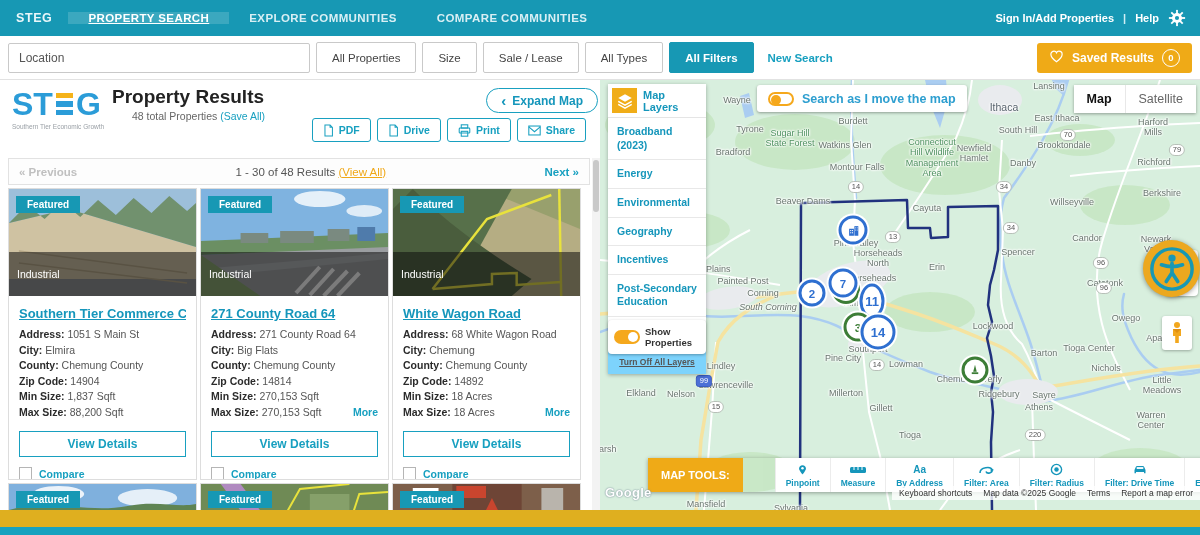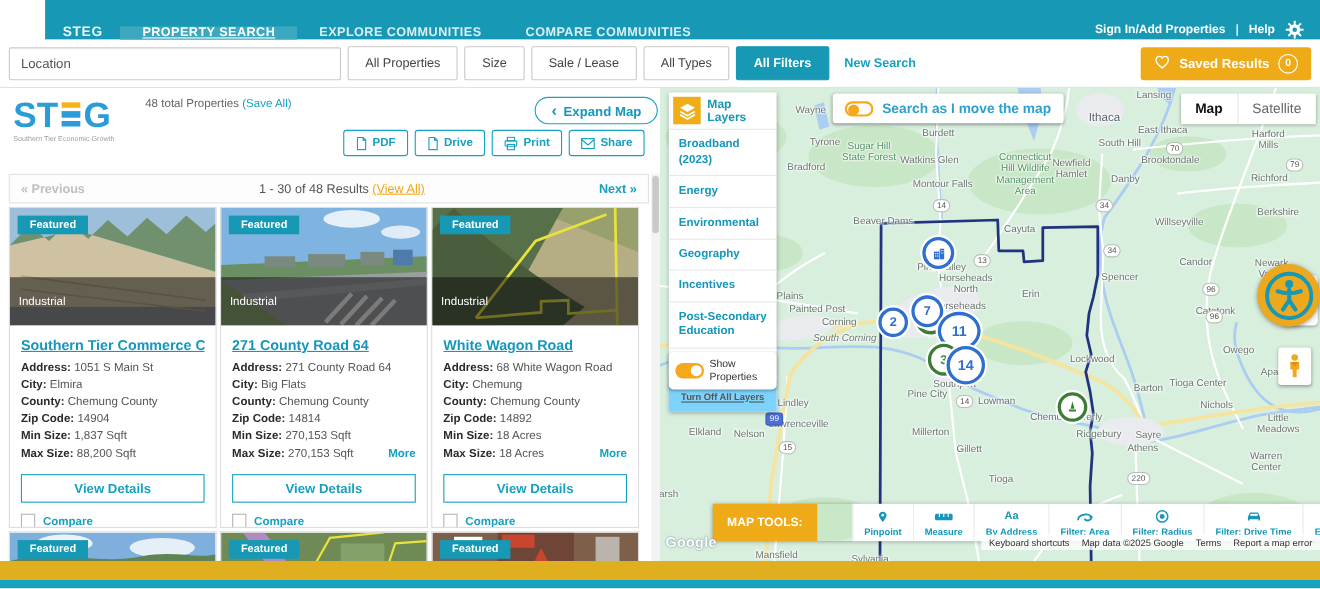--- a/index.html
+++ b/index.html
@@ -1,20 +1,20 @@
 <!DOCTYPE html>
 <html><head>
 <meta charset="utf-8">
 <style>
   *{margin:0;padding:0;box-sizing:border-box;font-family:"Liberation Sans",sans-serif;}
   body{width:1200px;height:535px;overflow:hidden;background:#fff;}
   .page{position:relative;width:1200px;height:535px;}
 
   
-  .topnav{height:36px;background:#1798b4;display:flex;align-items:flex-end;color:#fff;margin-left:41px;}
+  .topnav{height:36px;background:#1798b4;display:flex;align-items:center;color:#fff;}
   .brand{padding:0 16px;display:flex;align-items:center;font-weight:bold;font-size:12.5px;letter-spacing:.6px;color:#eaf7fa;cursor:pointer;}
   .navtabs{display:flex;}
   .navtab{display:flex;align-items:center;padding:0 20px;font-size:11.5px;font-weight:bold;letter-spacing:.4px;color:#d9eff4;text-decoration:none;cursor:pointer;}
   .navtab.active{background:#3ba8bf;color:#fff;text-decoration:underline;}
   .nav-right{margin-left:auto;display:flex;align-items:center;gap:9px;padding-right:14px;font-size:11px;font-weight:bold;}
   .nav-right a{color:#fff;cursor:pointer;}
   .navsep{color:#cfeef5;}
   .gear{display:flex;align-items:center;cursor:pointer;}
 
   
@@ -91,21 +91,21 @@
   .marker.green{border-color:#3c7d36;color:#3c7d36;}
   .greenring{position:absolute;transform:translate(-50%,-50%);border-radius:50%;background:#fff;border:3px solid #3c7d36;box-shadow:0 0 0 2px #fff;z-index:2;}
 
   .layers-panel{position:absolute;left:8px;top:4px;width:98px;background:#fff;box-shadow:0 1px 4px rgba(0,0,0,.3);z-index:6;}
   .lp-head{display:flex;align-items:center;gap:6px;padding:4px;border-bottom:1px solid #e5e5e5;}
   .lp-icon{width:25px;height:25px;background:#f0ad18;display:flex;align-items:center;justify-content:center;flex:none;}
   .lp-title{font-size:11px;font-weight:bold;color:#1596bb;}
   .lp-item{padding:7px 9px;font-size:10.5px;font-weight:bold;color:#1596bb;border-bottom:1px solid #e8e8e8;line-height:1.3;cursor:pointer;}
   .lp-foot{background:#7dd3fc;padding:5px 3px;text-align:center;}
   .lp-foot a{font-size:8.5px;color:#555;text-decoration:underline;font-weight:bold;cursor:pointer;}
-  .show-props{position:absolute;left:8px;top:240px;width:98px;background:#fff;border-radius:4px;box-shadow:0 1px 3px rgba(0,0,0,.3);padding:6px 6px;display:flex;gap:5px;align-items:center;font-size:9.5px;font-weight:normal;color:#333;z-index:6;cursor:pointer;}
+  .show-props{position:absolute;left:8px;top:240px;width:98px;background:#fff;border-radius:4px;box-shadow:0 1px 3px rgba(0,0,0,.3);padding:6px 6px;display:flex;gap:5px;align-items:center;font-size:9.5px;font-weight:bold;color:#333;z-index:6;cursor:pointer;}
   .tg{width:26px;height:14px;border-radius:7px;background:#f5a81c;position:relative;flex:none;}
   .tg::after{content:'';position:absolute;right:2px;top:2px;width:10px;height:10px;border-radius:50%;background:#fff;}
   .tg.outline{background:#fff;border:2px solid #f5a81c;}
   .tg.outline::after{left:1px;right:auto;top:1px;background:#f5a81c;}
   .search-move{position:absolute;left:157px;top:5px;height:27px;background:#fff;border-radius:3px;box-shadow:0 1px 3px rgba(0,0,0,.35);display:flex;align-items:center;gap:8px;padding:0 11px;font-size:12.5px;color:#2e9fd0;font-weight:bold;z-index:6;cursor:pointer;}
   .maptype{position:absolute;right:4px;top:5px;display:flex;box-shadow:0 1px 3px rgba(0,0,0,.35);z-index:6;}
   .mt{height:28px;padding:0 13px;background:#fff;font-size:12.5px;color:#666;border:none;cursor:pointer;}
   .mt.active{font-weight:bold;color:#111;}
   .mt + .mt{border-left:1px solid #e8e8e8;}
   .a11y-card{position:absolute;left:566px;top:170px;width:32px;height:46px;background:#fff;border-radius:4px;box-shadow:0 1px 3px rgba(0,0,0,.3);z-index:5;}
@@ -183,20 +183,21 @@
               <i class="top"></i>
               <i></i>
               <i></i>
             </span>
             <span>G</span>
           </div>
         <div class="logo-tag">Southern Tier Economic Growth</div>
       </div>
 
       <div class="res-head">
+        <div class="res-title">Property Results</div>
         <div class="count-row"><span>48 total Properties</span> <span class="saveall">(Save All)</span></div>
       </div>
 
       <div class="export-row">
         <button class="exbtn">
             <svg width="11" height="13" viewBox="0 0 14 16">
               <path d="M2.5 1 L9 1 L12 4 L12 15 L2.5 15 Z M9 1 L9 4 L12 4" fill="none" stroke="#18a0c0" stroke-width="1.3"></path>
             </svg>
             <span>PDF</span>
           </button>
@@ -573,21 +574,21 @@
           <span class="shield" style="left: 116px; top: 327px;">15</span>
           <span class="shield" style="left: 435px; top: 355px;">220</span>
           <span class="shield" style="left: 468px; top: 55px;">70</span>
           <span class="shield" style="left: 577px; top: 70px;">79</span>
           <span class="shield i" style="left: 104px; top: 301px;">99</span>
         </div>
       <div id="map-markers">
           <span class="greenring" style="left: 246px; top: 210px; width: 28px; height: 28px;"></span>
           <div class="marker" style="left: 212px; top: 213px; width: 27px; height: 27px; font-size: 11.5px;">2</div>
           <div class="marker" style="left: 243px; top: 203px; width: 29px; height: 29px; font-size: 11.5px;">7</div>
-          <div class="marker" style="left: 272px; top: 221px; width: 39px; height: 35px; font-size: 13px;">11</div>
+          <div class="marker" style="left: 272px; top: 221px; width: 25px; height: 35px; font-size: 13px;">11</div>
           <div class="marker green" style="left: 258px; top: 247px; width: 29px; height: 29px; font-size: 11.5px;">3</div>
           <div class="marker" style="left: 278px; top: 252px; width: 35px; height: 35px; font-size: 13px;">14</div>
           <div class="marker" style="left: 253px; top: 150px; width: 29px; height: 29px; font-size: 11.5px;">
             <svg width="14" height="14" viewBox="0 0 16 16">
               <rect x="3" y="6" width="5.5" height="8" fill="#2e6fd0"></rect>
               <rect x="9" y="3" width="4.5" height="11" fill="#2e6fd0"></rect>
               <g fill="#fff">
                 <rect x="4.2" y="7.5" width="1.2" height="1.2"></rect>
                 <rect x="6.2" y="7.5" width="1.2" height="1.2"></rect>
                 <rect x="4.2" y="10" width="1.2" height="1.2"></rect>

